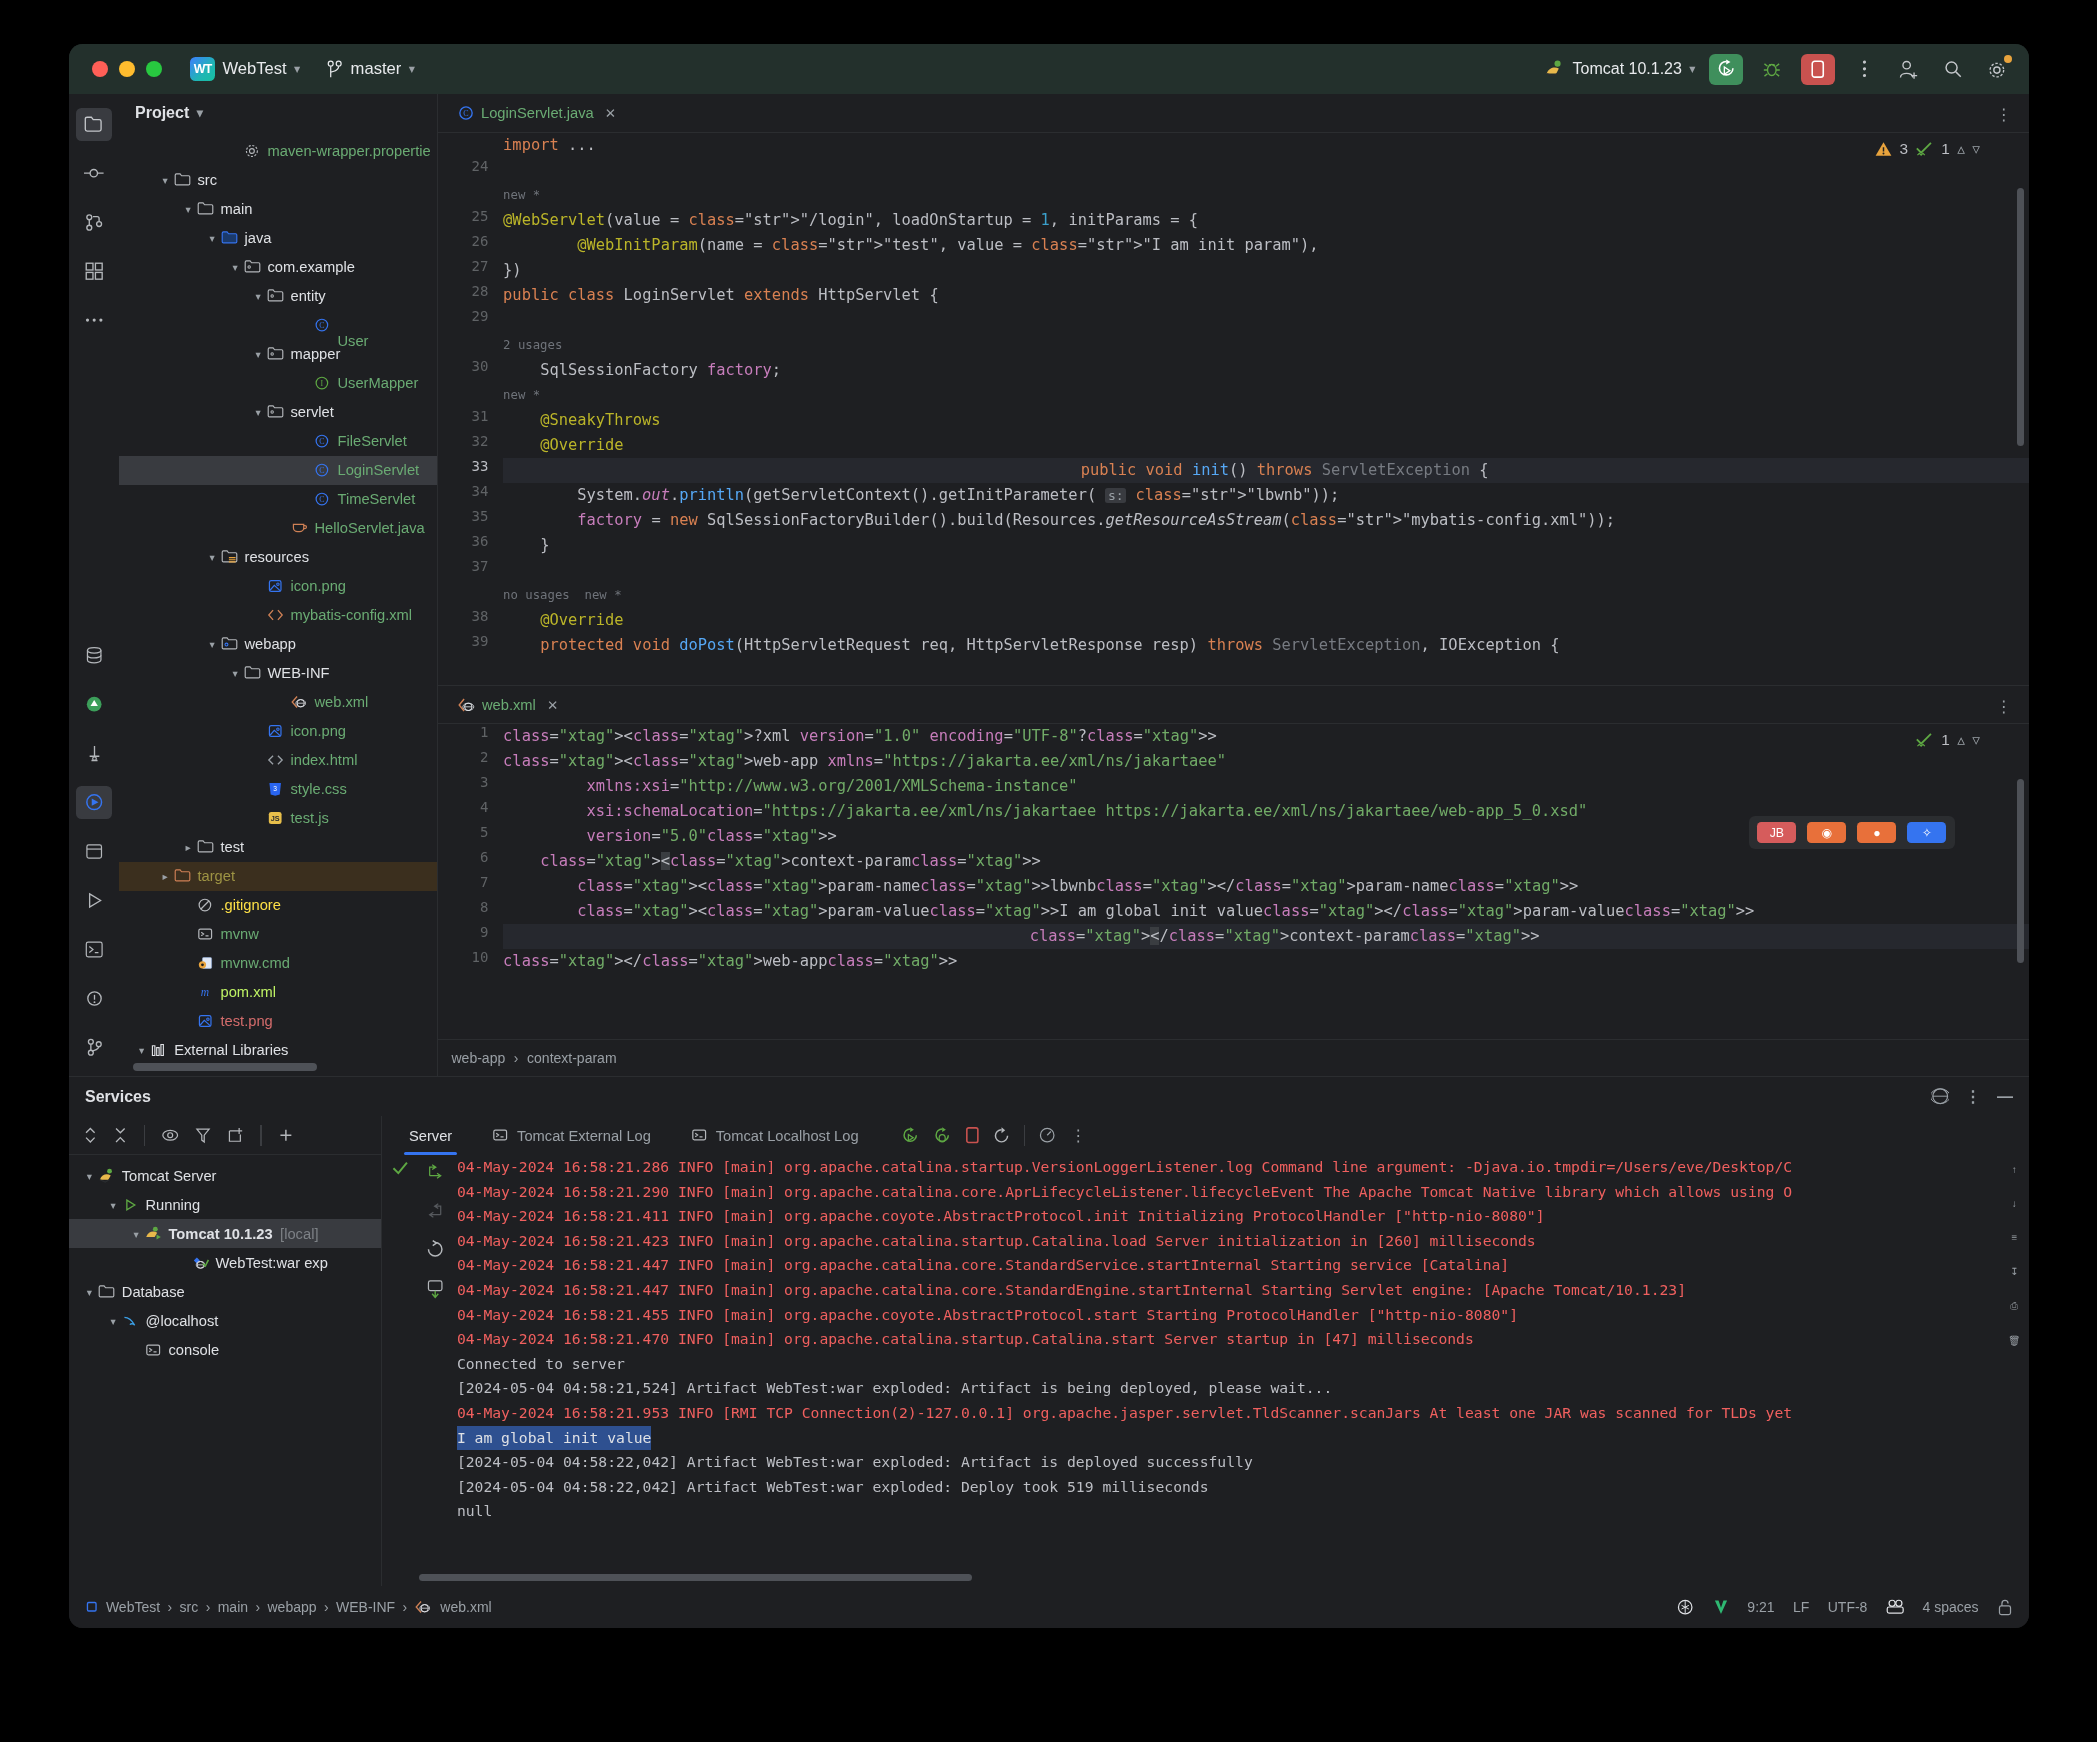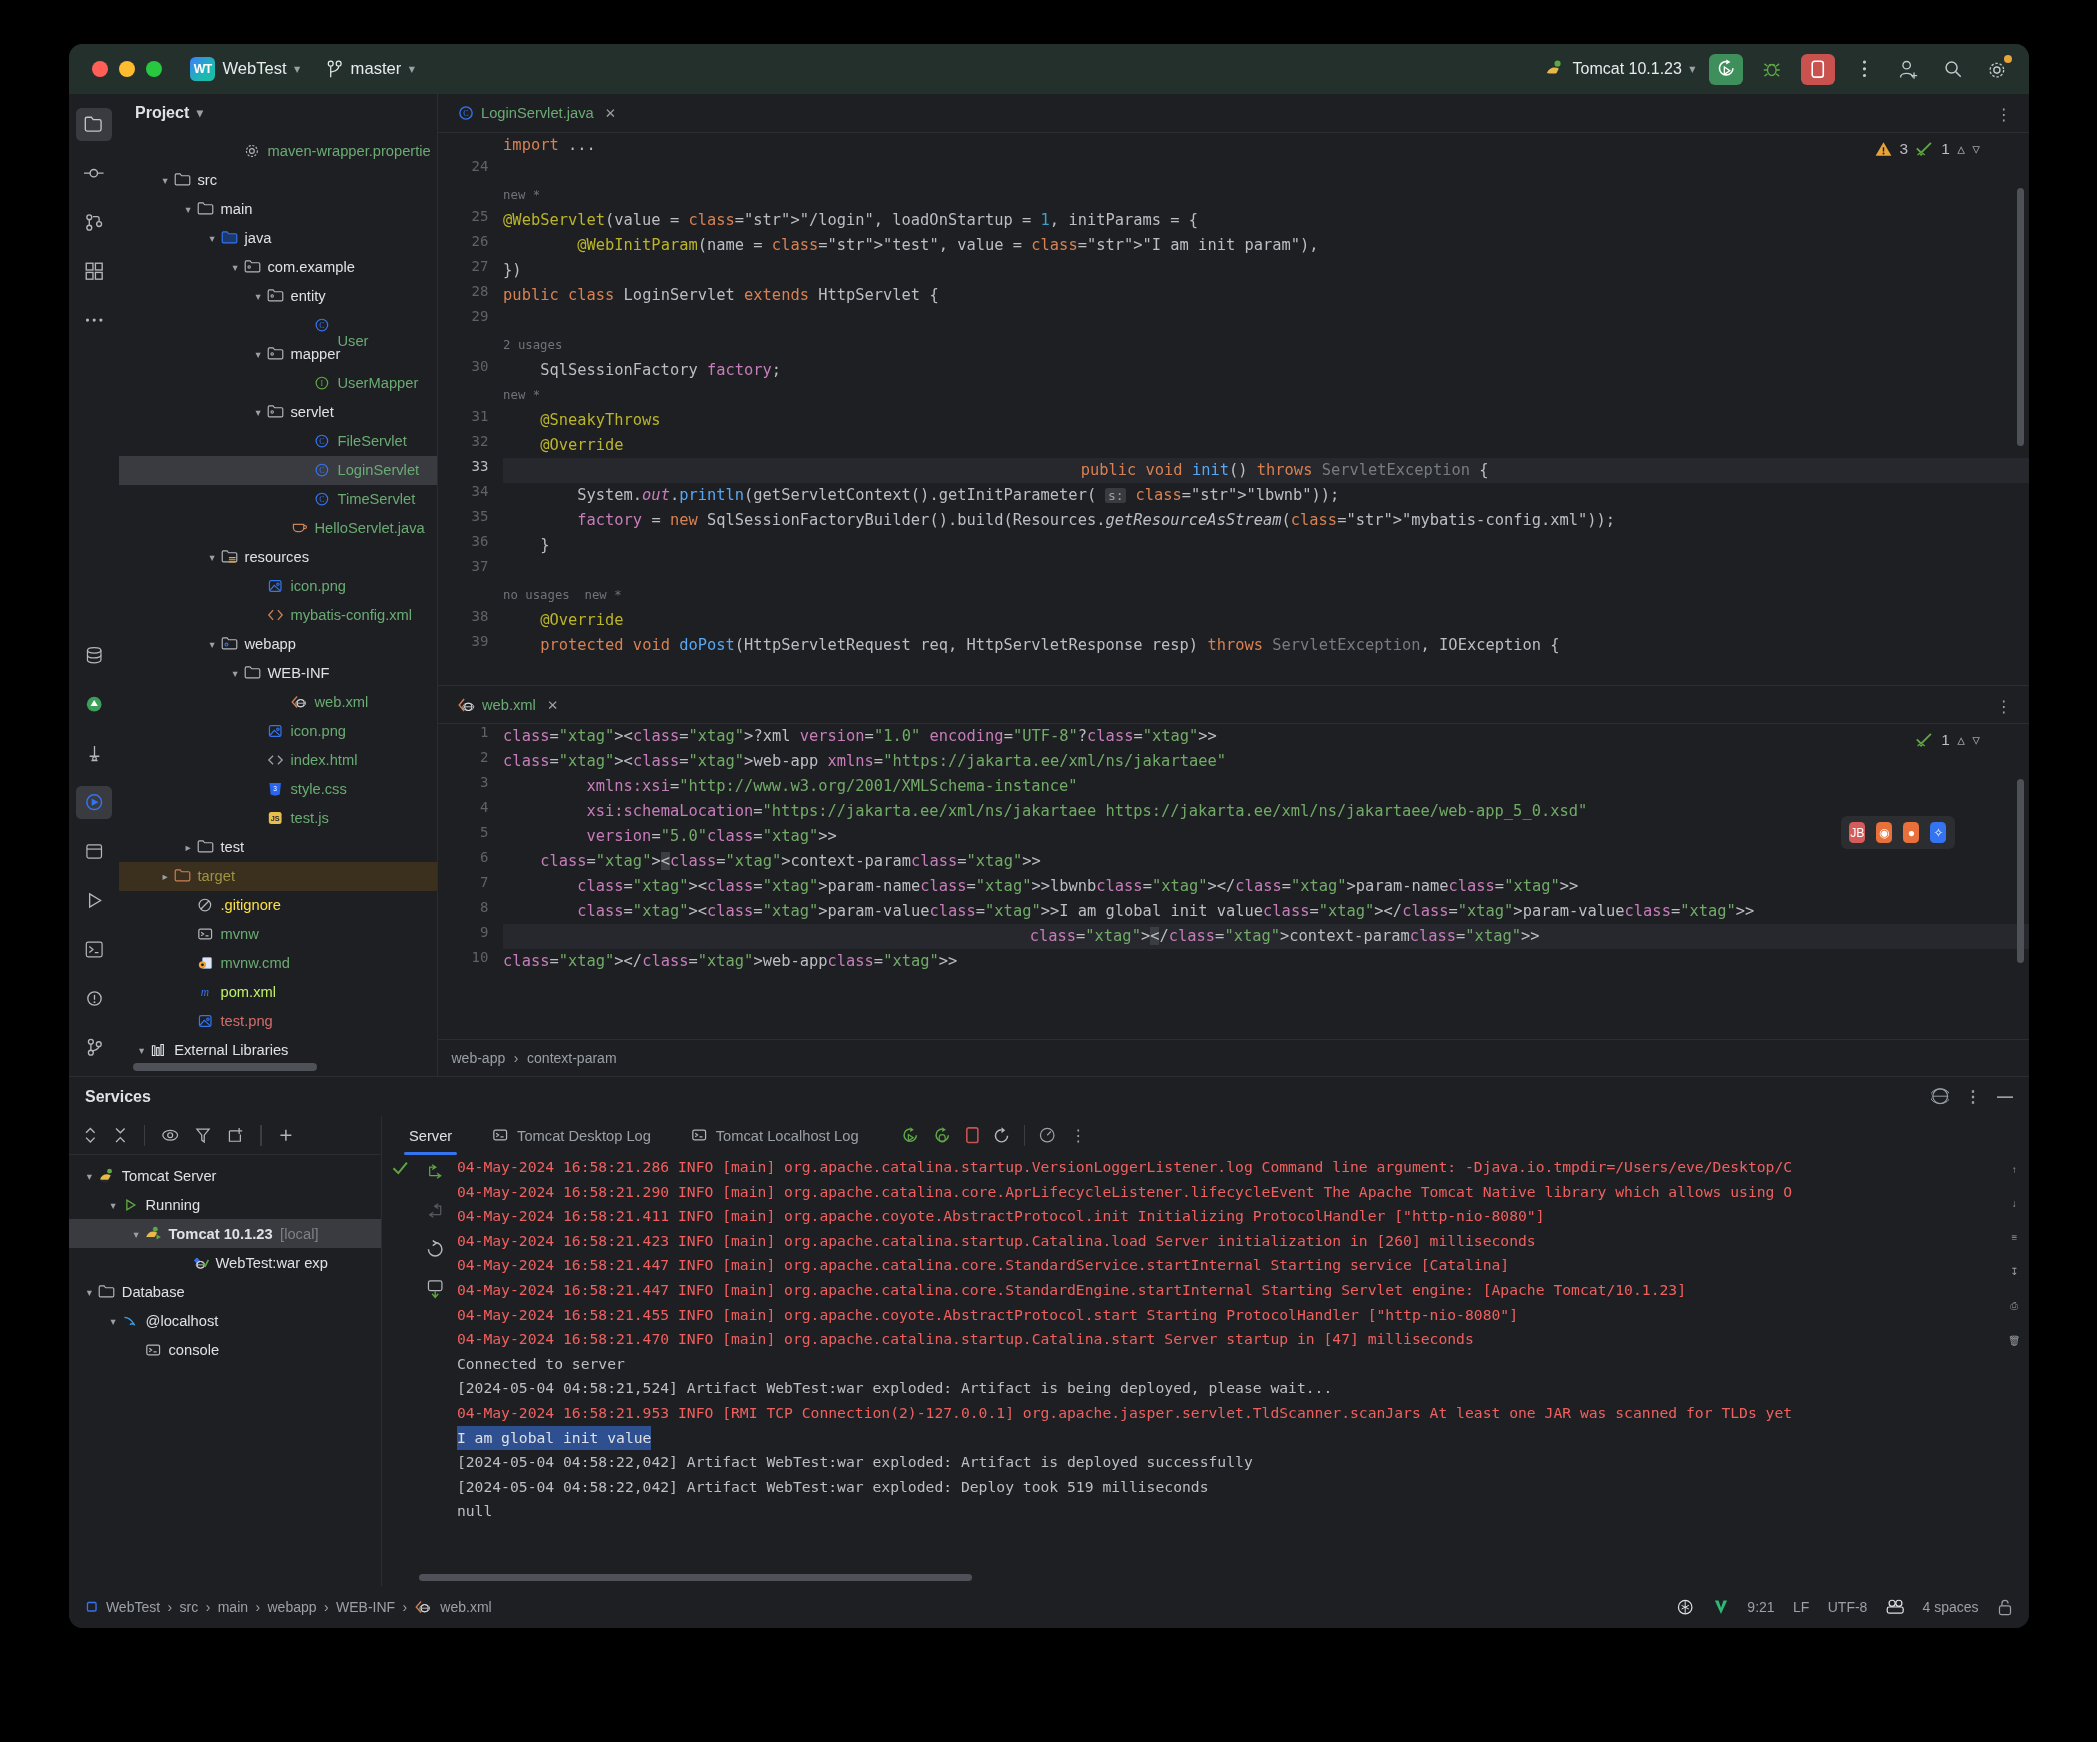--- a/index.html
+++ b/index.html
@@ -101,21 +101,21 @@
   .ln.cur { background:#26282e;text-align:center; }
   .hintline { color:#6f737a; font-size:12.3px; height:25px; display:block; }
   .kw{color:#d98152}.num{color:#3ba0cc}.ann{color:#bbb529}
   .fld{color:#c77dbb}.mth{color:#56a8f5}.dim{color:#777b82}.xattr{color:#c77dbb}.xval{color:#71ab67}
   .hl{background:#3a3d41}
   .param-hint{background:#393b40;color:#9aa0a6;border-radius:2.5px;padding:0 2.5px;font-size:13px;}
   .inspect { position:absolute; right:49px; top:7.4px; display:flex; align-items:center; gap:7.4px; font-size:15.4px; color:#bcbec4; }
   .ed-scroll { position:absolute; right:4.9px; top:55px; width:7.4px; height:258px; background:#4e5157; border-radius:3.7px; }
   .breadcrumb { height:37px; display:flex;align-items:center;gap:8.6px;padding-left:13.5px;font-size:14px;color:#9aa0a6;border-top:0.6px solid #2b2d30; }
   .float-icons { position:absolute; right:74px; top:92px; display:flex; gap:11px; background:#2b2d30; border-radius:6.1px; padding:6.1px 8.6px; }
-  .fi { width:16px;height:21px;border-radius:4.3px;display:flex;align-items:center;justify-content:center;font-size:12.3px;color:#fff; }
+  .fi { width:39px;height:21px;border-radius:4.3px;display:flex;align-items:center;justify-content:center;font-size:12.3px;color:#fff; }
 
   
   .services { height:510px; flex:0 0 510px; display:flex; flex-direction:column; background:#1e1f22; border-top:0.6px solid #2b2d30; }
   .svc-head { height:39px;display:flex;align-items:center;padding:0 16px;font-size:16px;font-weight:bold; position:relative; }
   .svc-head-right { position:absolute;right:16px;display:flex;gap:16px;align-items:center;color:#9aa0a6; }
   .svc-body { flex:1; display:flex; min-height:0; }
   .svc-left { width:313px; flex:0 0 313px; display:flex; flex-direction:column; border-right:0.6px solid #2b2d30; }
   .svc-tools { height:39px;display:flex;align-items:center;gap:16px;padding:0 13.5px;color:#b4b7bb; border-bottom:0.6px solid #2b2d30;}
   .svc-tree { flex:1; padding-top:6.1px; font-size:14.7px; overflow:hidden; }
   .svc-right { flex:1; display:flex; flex-direction:column; min-width:0; }
@@ -909,21 +909,21 @@
           <span class="ltab active">
               <span>Server</span>
             </span>
             <span class="ltab">
               <span class="ico">
                 <svg width="17" height="16" viewBox="0 0 28 26">
                   <rect x="3" y="5" width="21" height="16" rx="2.5" fill="none" stroke="#b4b7bb" stroke-width="2"></rect>
                   <path d="M7 10 L11 13 L7 16 M14 16 H19" fill="none" stroke="#b4b7bb" stroke-width="1.9"></path>
                 </svg>
               </span>
-              <span>Tomcat Desktop Log</span>
+              <span>Tomcat External Log</span>
             </span>
             <span class="ltab">
               <span class="ico">
                 <svg width="17" height="16" viewBox="0 0 28 26">
                   <rect x="3" y="5" width="21" height="16" rx="2.5" fill="none" stroke="#b4b7bb" stroke-width="2"></rect>
                   <path d="M7 10 L11 13 L7 16 M14 16 H19" fill="none" stroke="#b4b7bb" stroke-width="1.9"></path>
                 </svg>
               </span>
               <span>Tomcat Localhost Log</span>
             </span>

